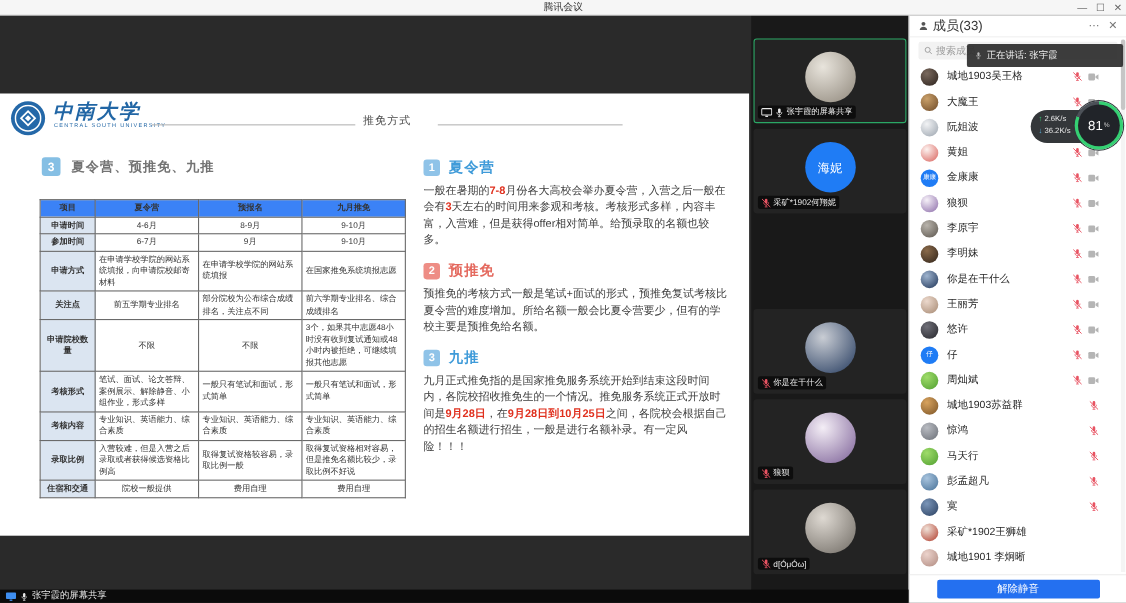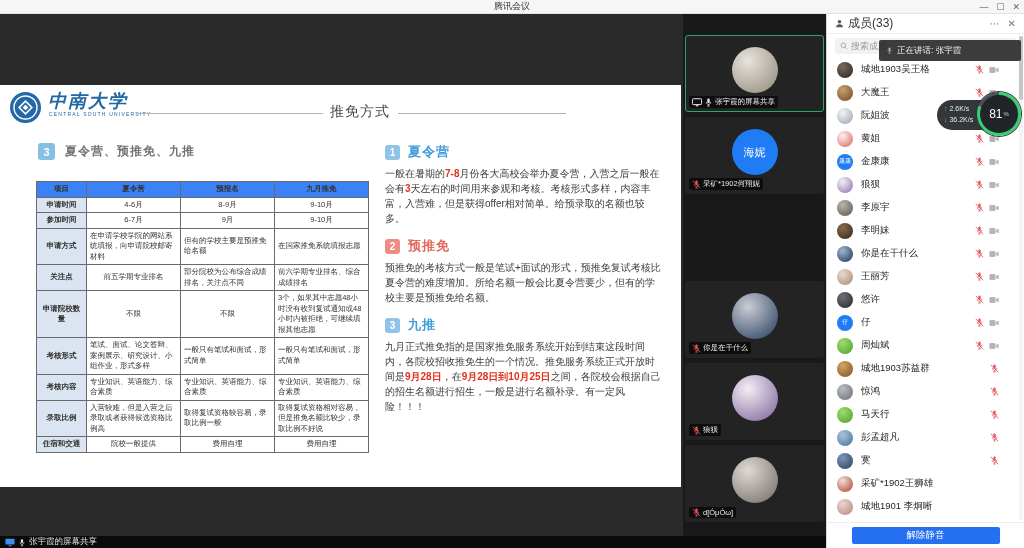--- a/index.html
+++ b/index.html
@@ -22,21 +22,21 @@
   .slide-header { position:absolute; left:0; top:0; width:100%; height:50px; }
   .emblem { position:absolute; left:10px; top:7px; width:31px; height:31px; border-radius:50%;
             background:#2468a8; display:flex; align-items:center; justify-content:center; }
   .emblem svg { display:block; }
   .uni-cn { position:absolute; left:48px; top:4px; font-size:18px; font-weight:bold; color:#2166a5;
             font-style:italic; font-family:"Liberation Serif", serif; letter-spacing:2px; }
   .uni-en { position:absolute; left:49px; top:26px; font-size:5px; color:#2166a5; letter-spacing:1.2px; }
   .hline { position:absolute; top:28px; height:1px; background:#b5b5b5; }
   .hline.l { left:138px; width:185px; }
   .hline.r { left:398px; width:168px; }
-  .slide-title { position:absolute; left:330px; top:18px; font-size:14px; color:#4a4a4a; letter-spacing:1px; }
+  .slide-title { position:absolute; left:330px; top:18px; font-size:10px; color:#4a4a4a; letter-spacing:1px; }
 
   .sec-head { position:absolute; left:38px; top:58px; display:flex; align-items:center; gap:10px; }
   .sec-head .num { width:17px; height:17px; border-radius:3px; background:#85bfe4; color:#fff;
                    font-size:11px; font-weight:bold; display:flex; align-items:center; justify-content:center; }
   .sec-head .txt { font-size:12px; font-weight:bold; color:#737373; letter-spacing:1px; }
 
   
   table.cmp { position:absolute; left:36px; top:96px; width:332px; border-collapse:collapse;
               table-layout:fixed; font-size:7.5px; color:#333; }
   table.cmp col.c0 { width:50px; } table.cmp col.cx { width:94px; }
@@ -183,38 +183,38 @@
             </tr>
             <tr>
               <td class="tlabel">参加时间</td>
               <td class="c">6-7月</td>
               <td class="c">9月</td>
               <td class="c">9-10月</td>
             </tr>
             <tr>
               <td class="tlabel">申请方式</td>
               <td>在申请学校学院的网站系统填报，向申请院校邮寄材料</td>
-              <td>但有的学校主要是预推免给名额</td>
+              <td>在申请学校学院的网站系统填报</td>
               <td>在国家推免系统填报志愿</td>
             </tr>
             <tr>
               <td class="tlabel">关注点</td>
               <td class="c">前五学期专业排名</td>
               <td>部分院校为公布综合成绩排名，关注点不同</td>
               <td>前六学期专业排名、综合成绩排名</td>
             </tr>
             <tr>
               <td class="tlabel">申请院校数量</td>
               <td class="c">不限</td>
               <td class="c">不限</td>
               <td>3个，如果其中志愿48小时没有收到复试通知或48小时内被拒绝，可继续填报其他志愿</td>
             </tr>
             <tr>
               <td class="tlabel">考核形式</td>
-              <td>笔试、面试、论文答辩、案例展示、研究设计、小组作业，形式多样</td>
+              <td>笔试、面试、论文答辩、案例展示、解除静音、小组作业，形式多样</td>
               <td>一般只有笔试和面试，形式简单</td>
               <td>一般只有笔试和面试，形式简单</td>
             </tr>
             <tr>
               <td class="tlabel">考核内容</td>
               <td>专业知识、英语能力、综合素质</td>
               <td>专业知识、英语能力、综合素质</td>
               <td>专业知识、英语能力、综合素质</td>
             </tr>
             <tr>

